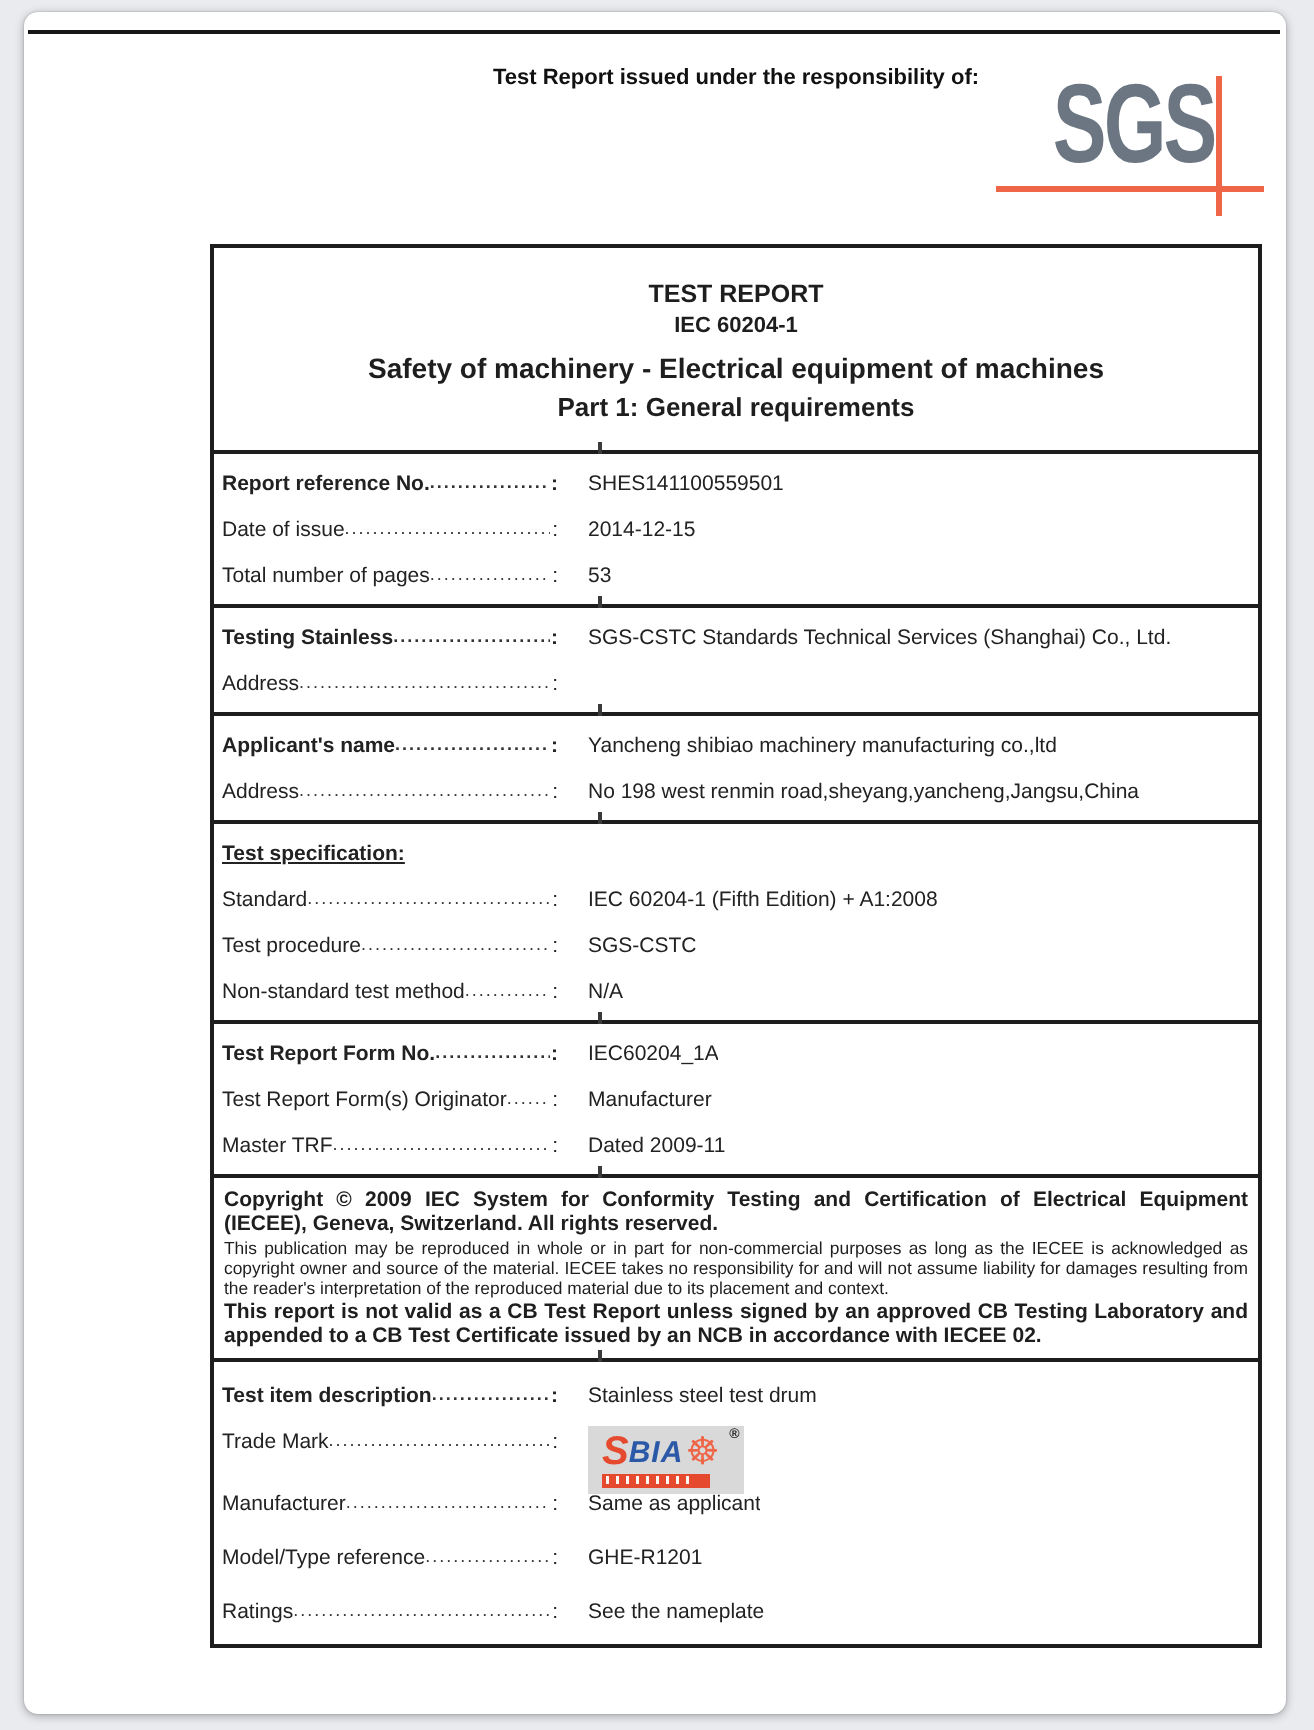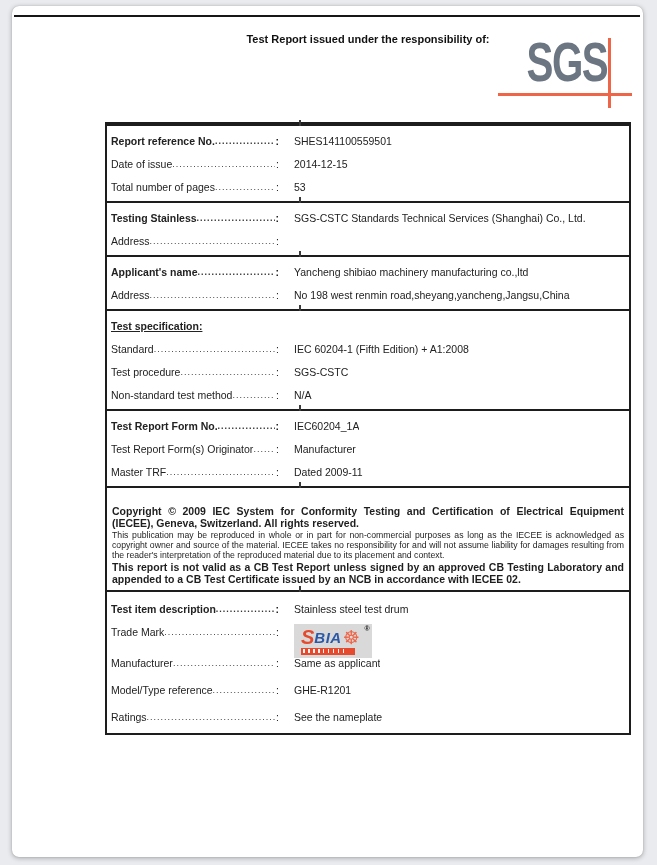--- a/index.html
+++ b/index.html
@@ -50,21 +50,21 @@
   .hdr{font-weight:bold;font-size:10.5px;text-decoration:underline;}
   .lbl{display:flex;align-items:baseline;width:168px;flex:none;}
   .lbl.b{font-weight:bold;}
   .lbl .txt{white-space:nowrap;}
   .dots{flex:1 1 auto;overflow:hidden;white-space:nowrap;letter-spacing:1px;font-size:9px;position:relative;top:-1px;color:#333;}
   .dots::after{content:".................................................................";}
   .colon{flex:none;padding-left:1px;}
   .val{margin-left:15px;white-space:nowrap;overflow:hidden;}
 
   
-  .copyright{border-top:2px solid #1d1d1d;padding:17px 5px 5px;position:relative;}
+  .copyright{border-top:2px solid #1d1d1d;padding:5px 5px 5px;position:relative;}
   .copyright::before{content:"";position:absolute;top:-6px;left:192px;width:2px;height:6px;background:#3a3a3a;}
   .copyright p{margin:0;color:#1e1e1e;}
   .c-bold{font-weight:bold;font-size:10.5px;line-height:1.18;}
   .c-small{font-size:8.7px;line-height:1.18;}
   .c-norm{font-size:10.5px;line-height:1.18;}
   .just{text-align:justify;}
 
   
   .tm-box{
     position:relative;display:inline-flex;align-items:center;
@@ -91,20 +91,26 @@
     <div class="top-rule"></div>
     <div class="header-note">Test Report issued under the responsibility of:</div>
 
     <div class="sgs">
       <span class="sgs-text">SGS</span>
       <span class="sgs-h"></span>
       <span class="sgs-v"></span>
     </div>
 
     <div class="doc-table">
+      <div class="title-block">
+        <div class="t1">TEST REPORT</div>
+        <div class="t2">IEC 60204-1</div>
+        <div class="t3">Safety of machinery - Electrical equipment of machines</div>
+        <div class="t4">Part 1: General requirements</div>
+      </div>
 
       <div id="rows-top">
           <div class="section">
             <div class="frow">
               <div class="lbl b">
                 <span class="txt">Report reference No.</span>
                 <span class="dots"></span>
                 <span class="colon">:</span>
               </div>
               <div class="val">SHES141100559501</div>

